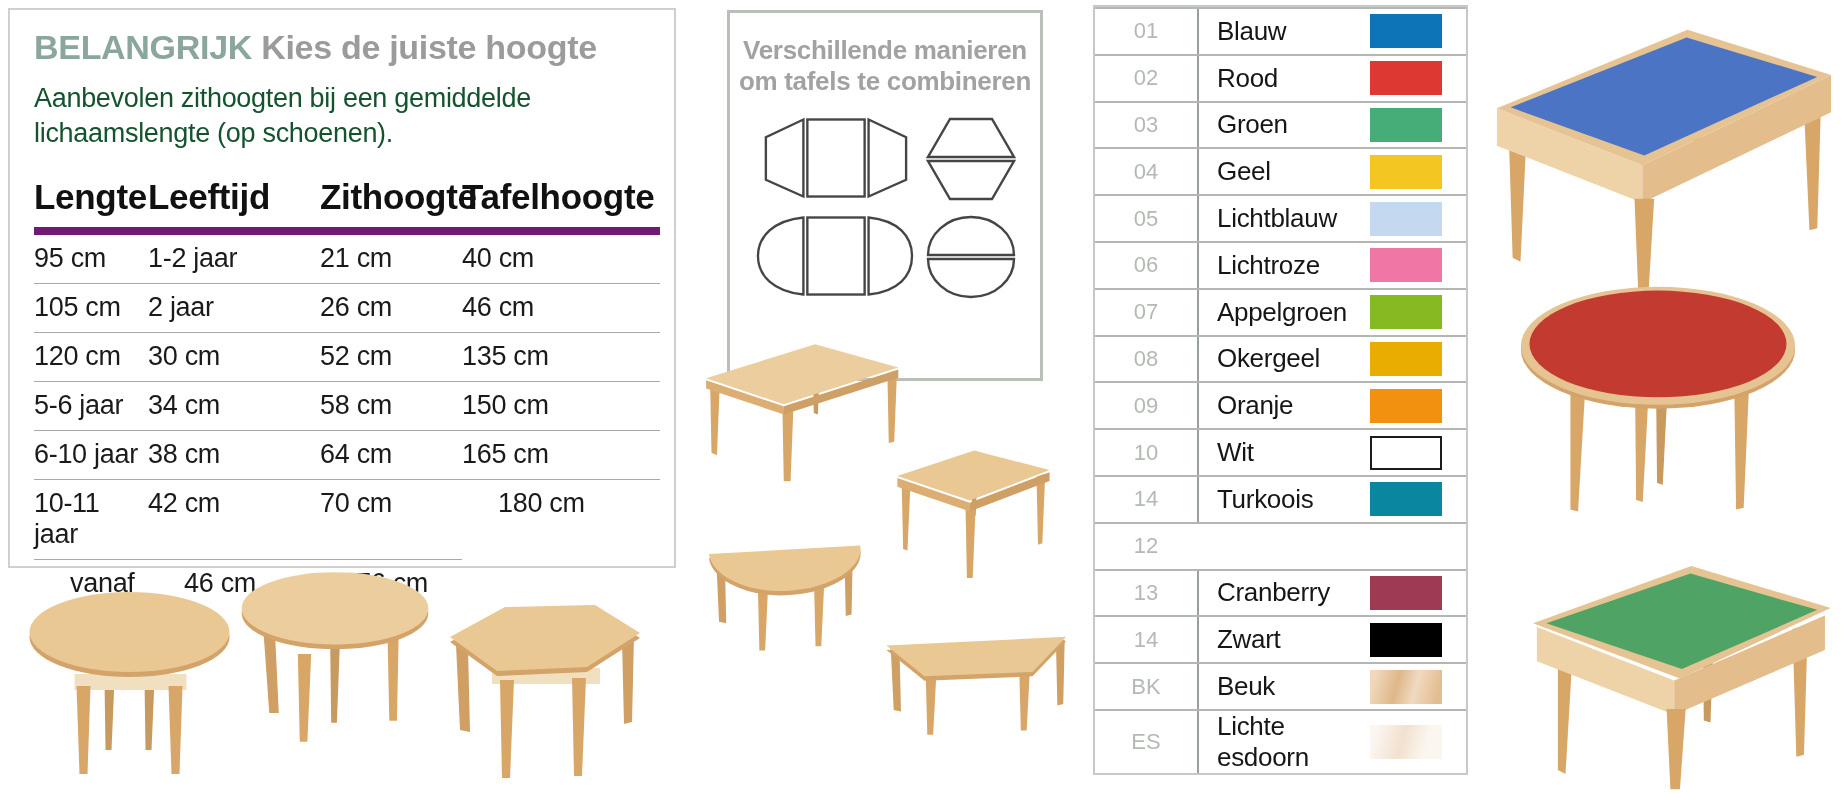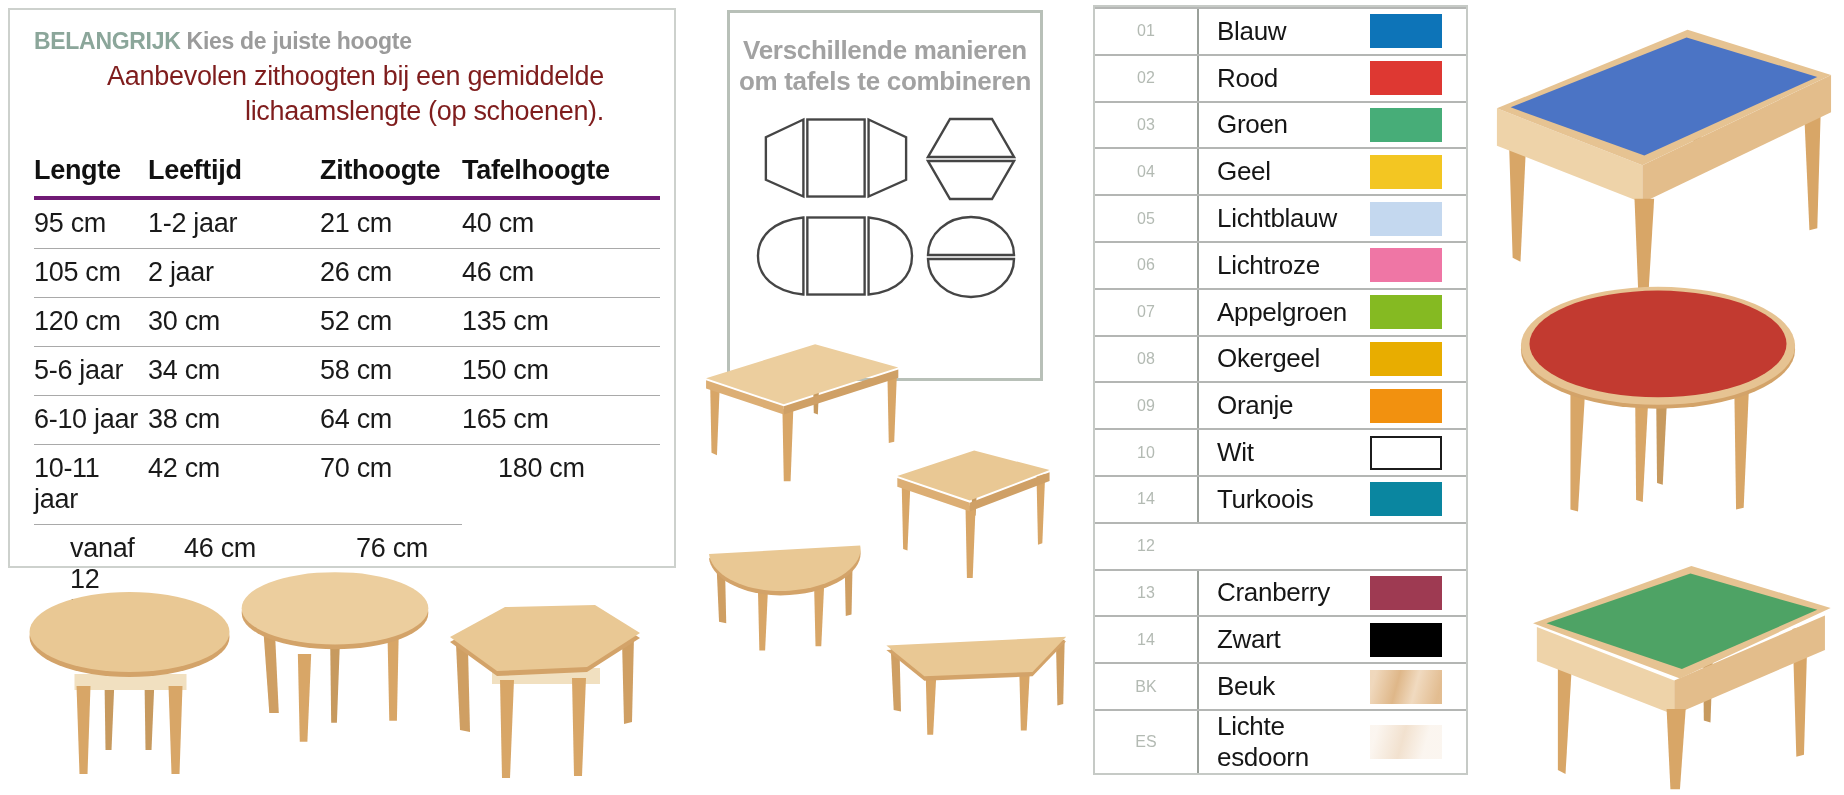--- a/index.html
+++ b/index.html
@@ -3,28 +3,28 @@
 <meta charset="utf-8">
 <style>
   * { margin:0; padding:0; box-sizing:border-box; }
   html,body { background:#ffffff; }
   body { font-family:"Liberation Sans","DejaVu Sans",sans-serif; }
   .page { position:relative; width:1844px; height:795px; background:#fff; overflow:hidden; }
 
   
   .left-panel { position:absolute; left:8px; top:8px; width:668px; height:560px;
                 border:2px solid #cdd1cd; background:#fff; padding:18px 20px 0 24px; }
-  .lp-title { font-size:23px; font-weight:bold; letter-spacing:-0.3px; }
+  .lp-title { font-size:34px; font-weight:bold; letter-spacing:-0.3px; }
   .lp-title .hl { color:#8ba69a; }
   .lp-title .gr { color:#9b9b9b; }
-  .lp-desc { margin-top:4px; width:570px; font-size:27px; line-height:1.3; color:#7f1d1d; letter-spacing:-0.3px;text-align:right; }
+  .lp-desc { margin-top:14px; width:570px; font-size:27px; line-height:1.3; color:#14532d; letter-spacing:-0.3px; }
   .size-table { margin-top:22px; width:626px; display:grid;
                 grid-template-columns:114px 172px 142px 1fr; }
-  .st-h { font-size:27px; font-weight:bold; color:#111; padding:4px 0 10px 0;
-          border-bottom:4px solid #701a75; letter-spacing:-0.3px; }
+  .st-h { font-size:35px; font-weight:bold; color:#111; padding:4px 0 10px 0;
+          border-bottom:8px solid #701a75; letter-spacing:-0.3px; }
   .st-c { font-size:27px; color:#1a1a1a; padding:8px 0 9px 0; border-bottom:1px solid #a9a9a9; letter-spacing:-0.3px; }
   .st-c.last { border-bottom:none;margin-left:36px; }
 
   
   .combine-box { position:absolute; left:727px; top:10px; width:316px; height:371px;
                  border:3px solid #b8c0b8; background:#fff; }
   .cb-title { margin-top:22px; text-align:center; font-size:26px; font-weight:bold;
               color:#a2a2a2; line-height:1.18; letter-spacing:-0.3px; }
   .shapes { margin:20px 22px 0 26px; display:grid; grid-template-columns:158px 92px;
             justify-content:space-between; align-items:center; row-gap:12px; }
@@ -33,21 +33,21 @@
 
   
   .color-panel { position:absolute; left:1093px; top:5px; width:375px; height:770px;
                  border:2px solid #c6cac6; background:#fff; display:flex; flex-direction:column; }
   .color-head { height:52px; display:grid; grid-template-columns:102px 1fr; }
   .ch-code { display:flex; align-items:center; justify-content:center; font-size:26px;
              font-weight:bold; color:#8ba69a; letter-spacing:0.5px; }
   .ch-rest { border-left:2px solid #9aa09a; display:flex; align-items:center; padding-left:18px; }
   .ch-kleur { font-size:27px; font-weight:bold; color:#0f0f0f; letter-spacing:-0.3px; }
   .color-row { flex:1; display:grid; grid-template-columns:102px 1fr; border-top:2px solid #b4b6b4; }
-  .cr-code { display:flex; align-items:center; justify-content:center; font-size:16px; color:#b3bab3; }
+  .cr-code { display:flex; align-items:center; justify-content:center; font-size:22px; color:#b3bab3; }
   .cr-rest { border-left:2px solid #9aa09a; display:flex; align-items:center; padding-left:18px; }
   .cr-name { flex:1; font-size:26px; color:#161616; letter-spacing:-0.3px; }
   .swatch { width:72px; height:34px; margin-right:24px; flex:0 0 auto; }
   .swatch.outlined { border:2px solid #1c1c1c; }
   .swatch.wood  { background-image:linear-gradient(105deg, rgba(255,255,255,.30) 8%,
                   rgba(186,126,58,.22) 38%, rgba(255,255,255,.34) 62%, rgba(186,126,58,.14) 92%); }
   .swatch.maple { background-image:linear-gradient(105deg, rgba(255,255,255,.5) 10%,
                   rgba(214,168,116,.16) 45%, rgba(255,255,255,.5) 75%); }
 
   

